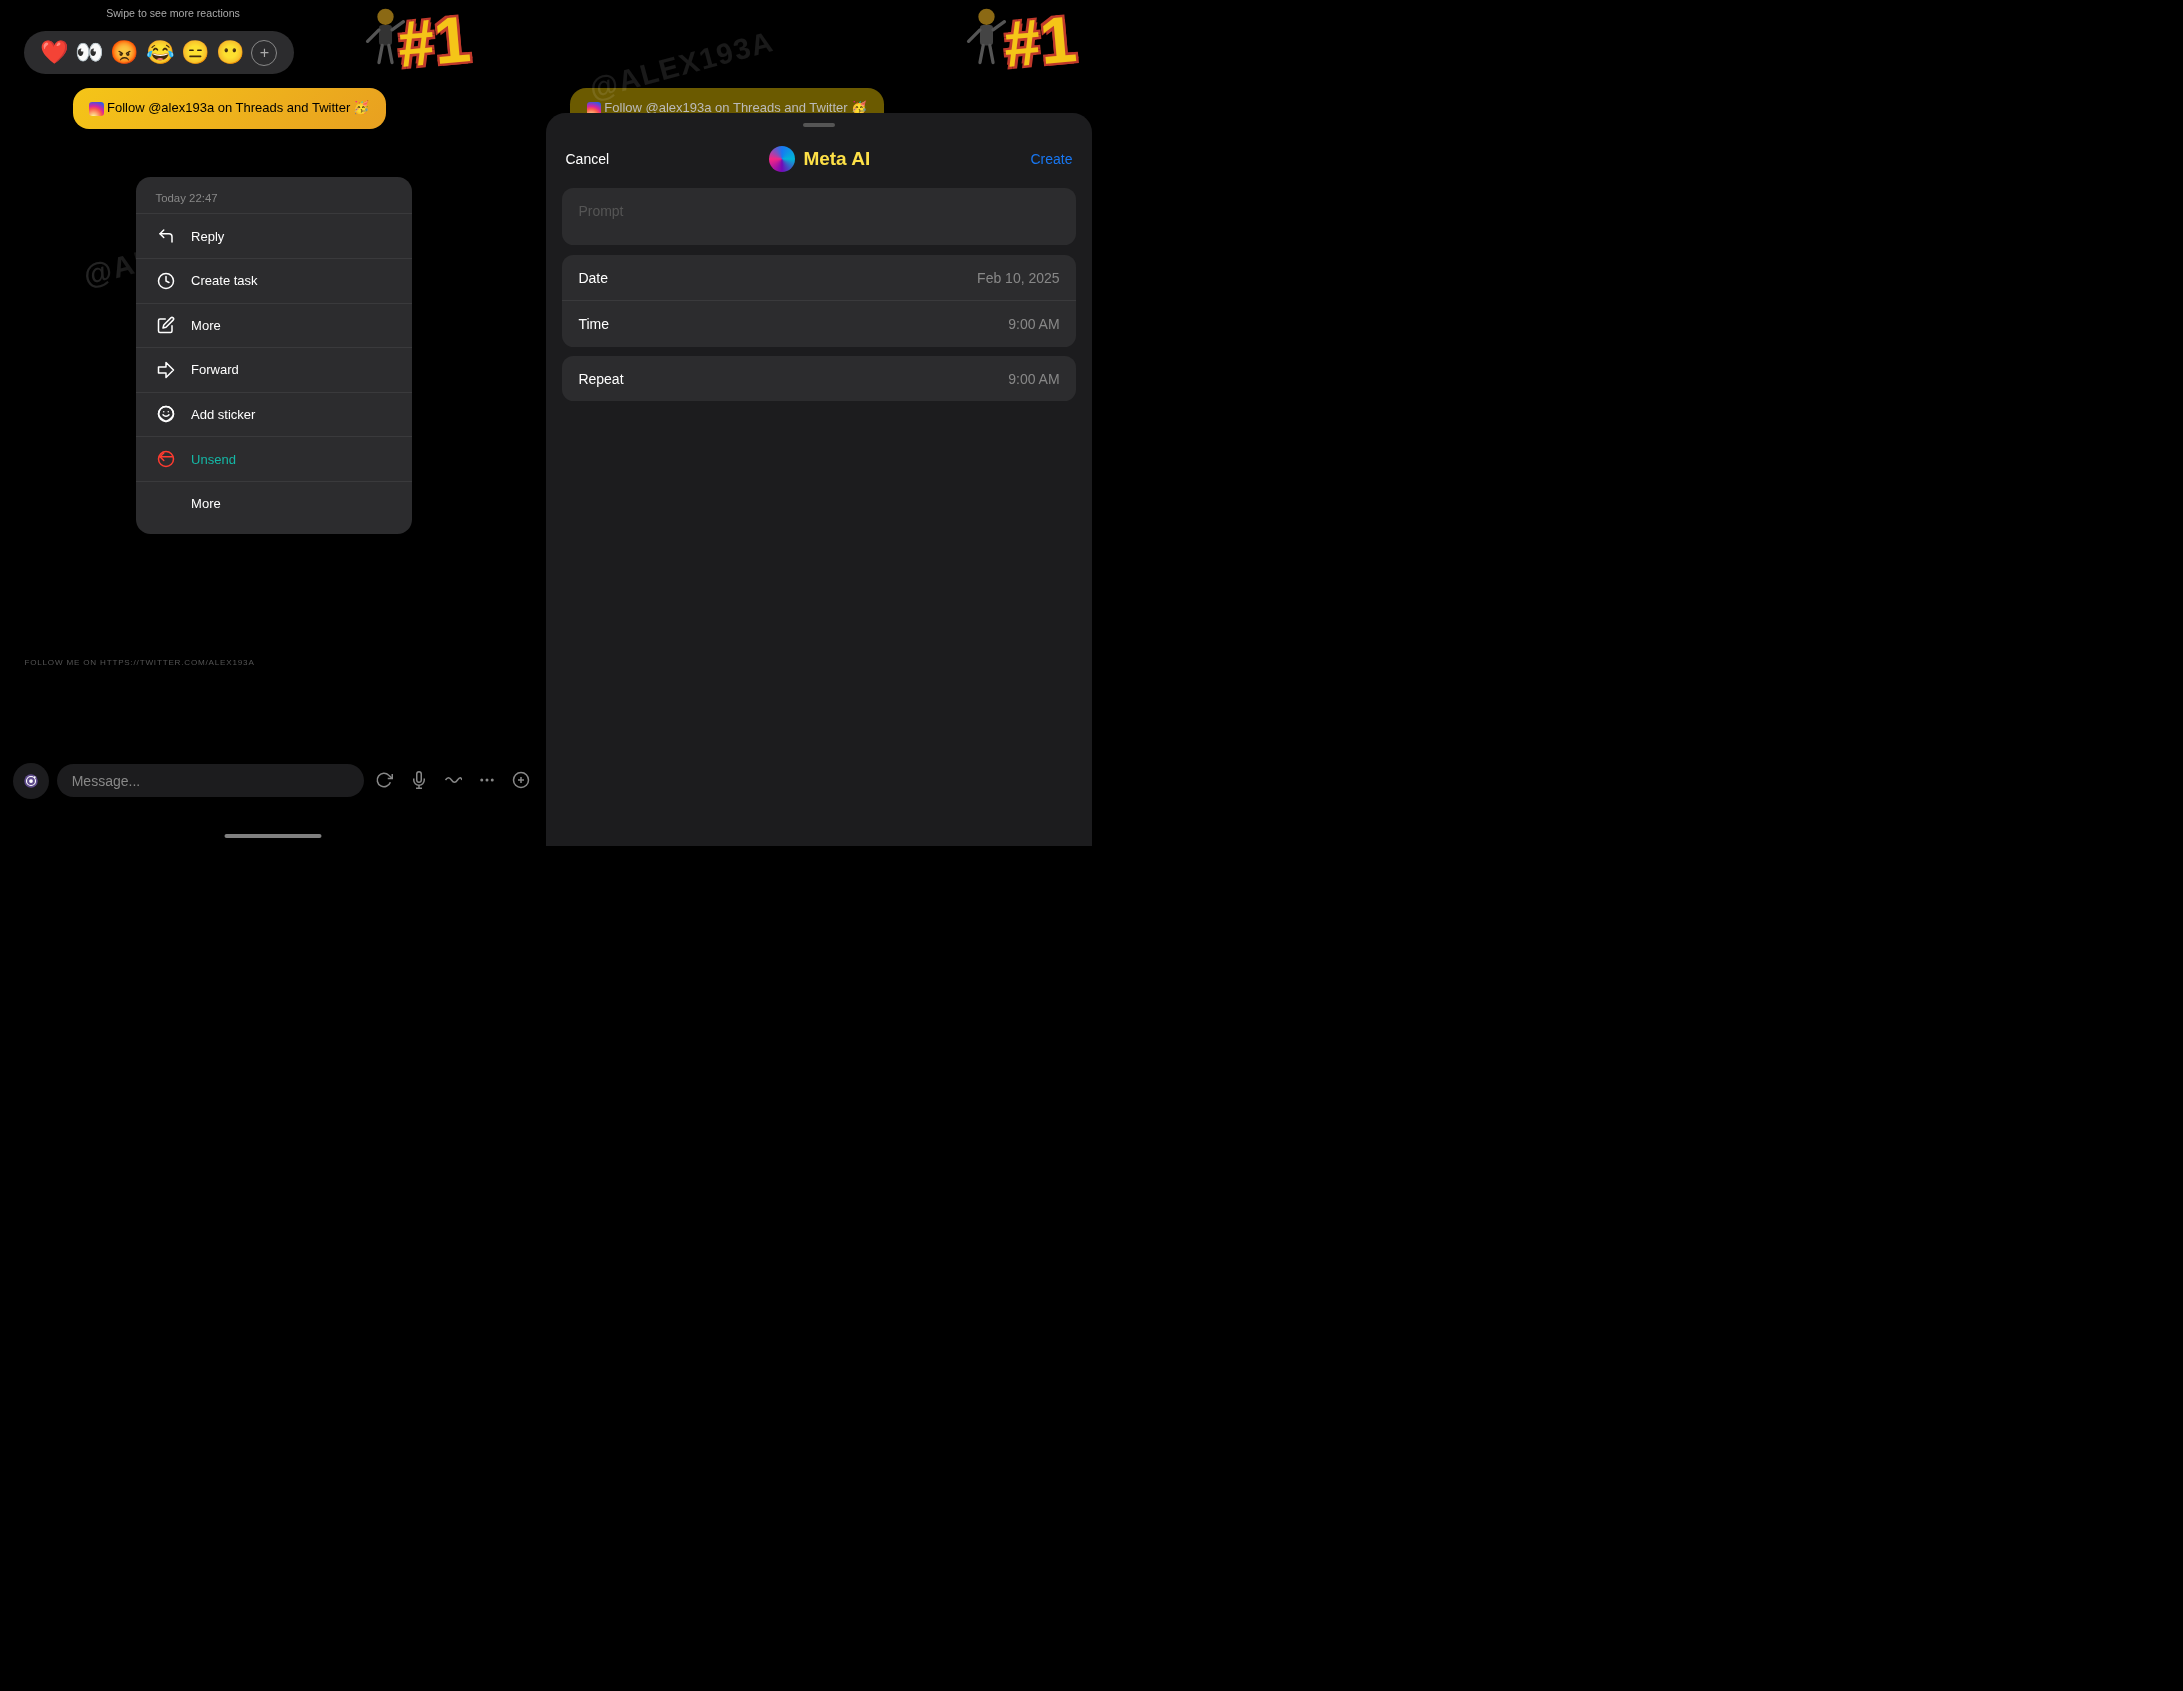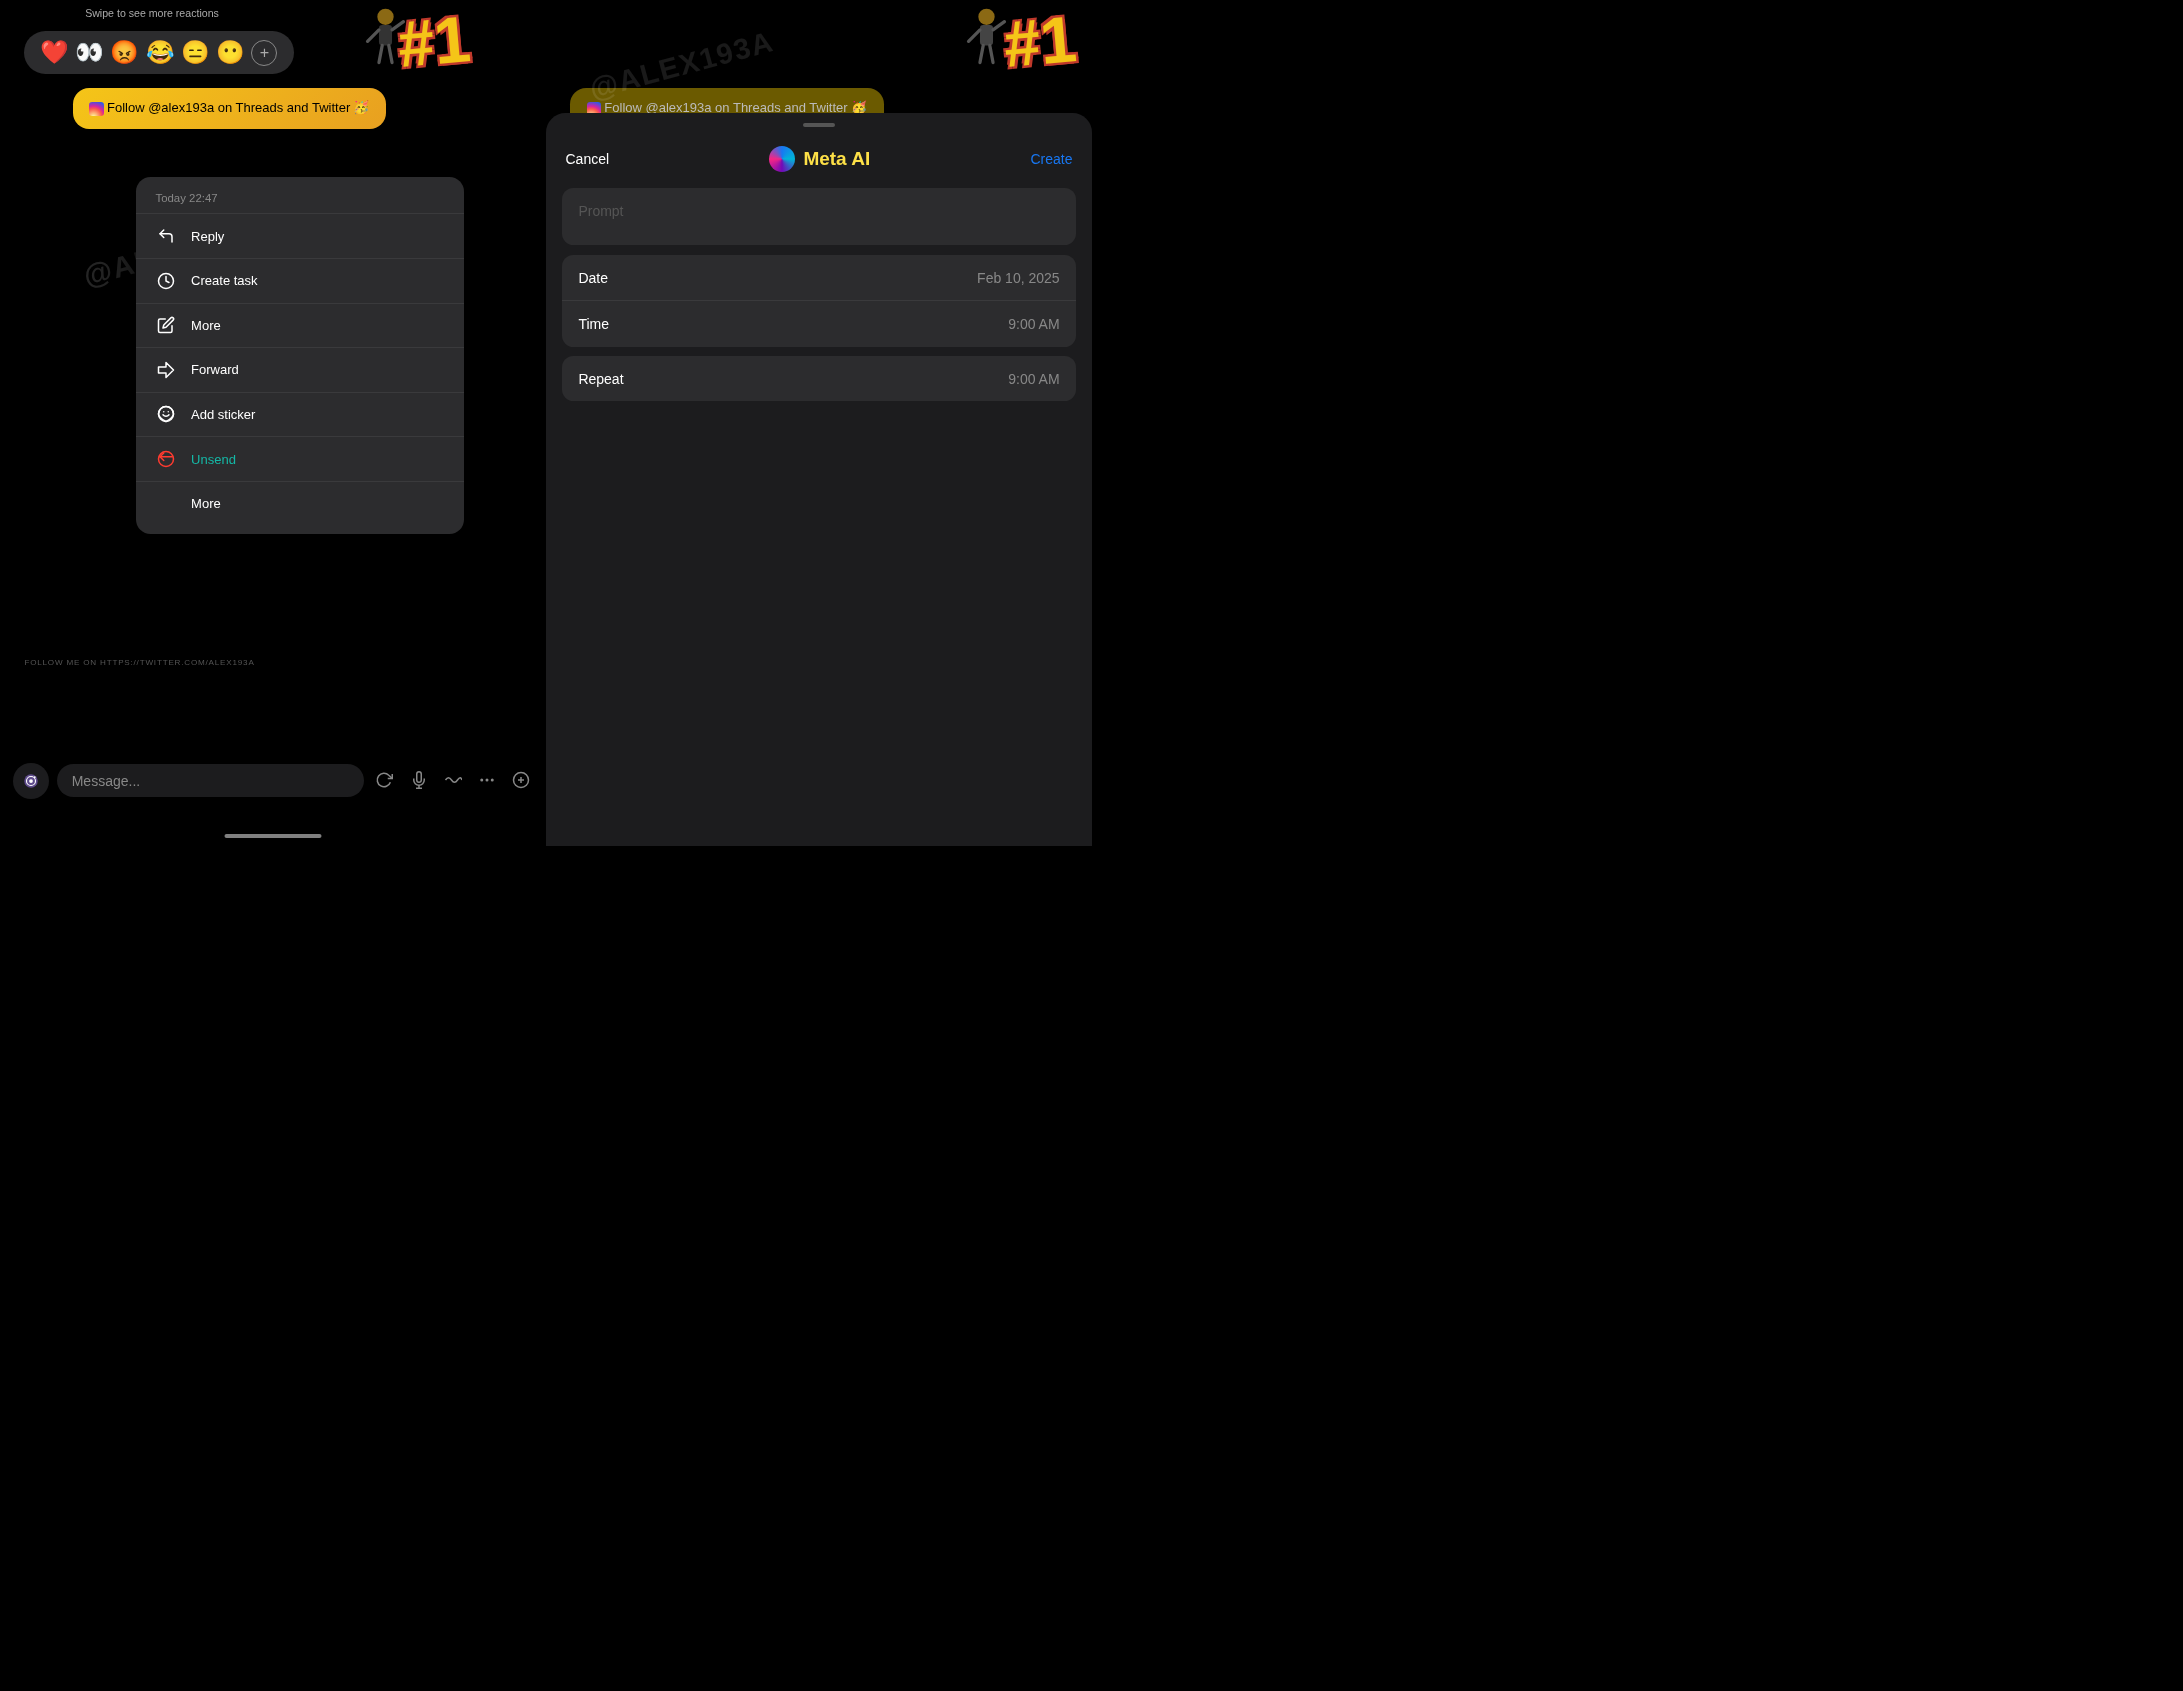--- a/index.html
+++ b/index.html
@@ -40,21 +40,21 @@
       background: #2c2c2e;
       border-radius: 32.5px;
       padding: 8.1px 16.2px;
       display: flex;
       align-items: center;
       gap: 6.5px;
     }
     .reaction-hint {
       position: absolute;
       top: 6.5px;
-      left: 14px;
+      left: 35px;
       width: 276px;
       text-align: center;
       color: #aaa;
       font-size: 10.6px;
     }
     .reaction-emoji {
       font-size: 23px;
       cursor: pointer;
     }
     .reaction-plus {
@@ -167,21 +167,21 @@
     }
 
     
     .context-menu {
       position: absolute;
       top: 177px;
       left: 136px;
       background: #2c2c2e;
       border-radius: 14.6px;
       padding: 8.1px 0;
-      width: 328px;
+      width: 276px;
       z-index: 20;
       box-shadow: 0 16.2px 49px rgba(0,0,0,0.8);
     }
     .context-menu-time {
       color: #888;
       font-size: 11.4px;
       padding: 6.5px 19.5px 9.7px;
       border-bottom: 0.8px solid #3a3a3c;
     }
     .context-menu-item {

